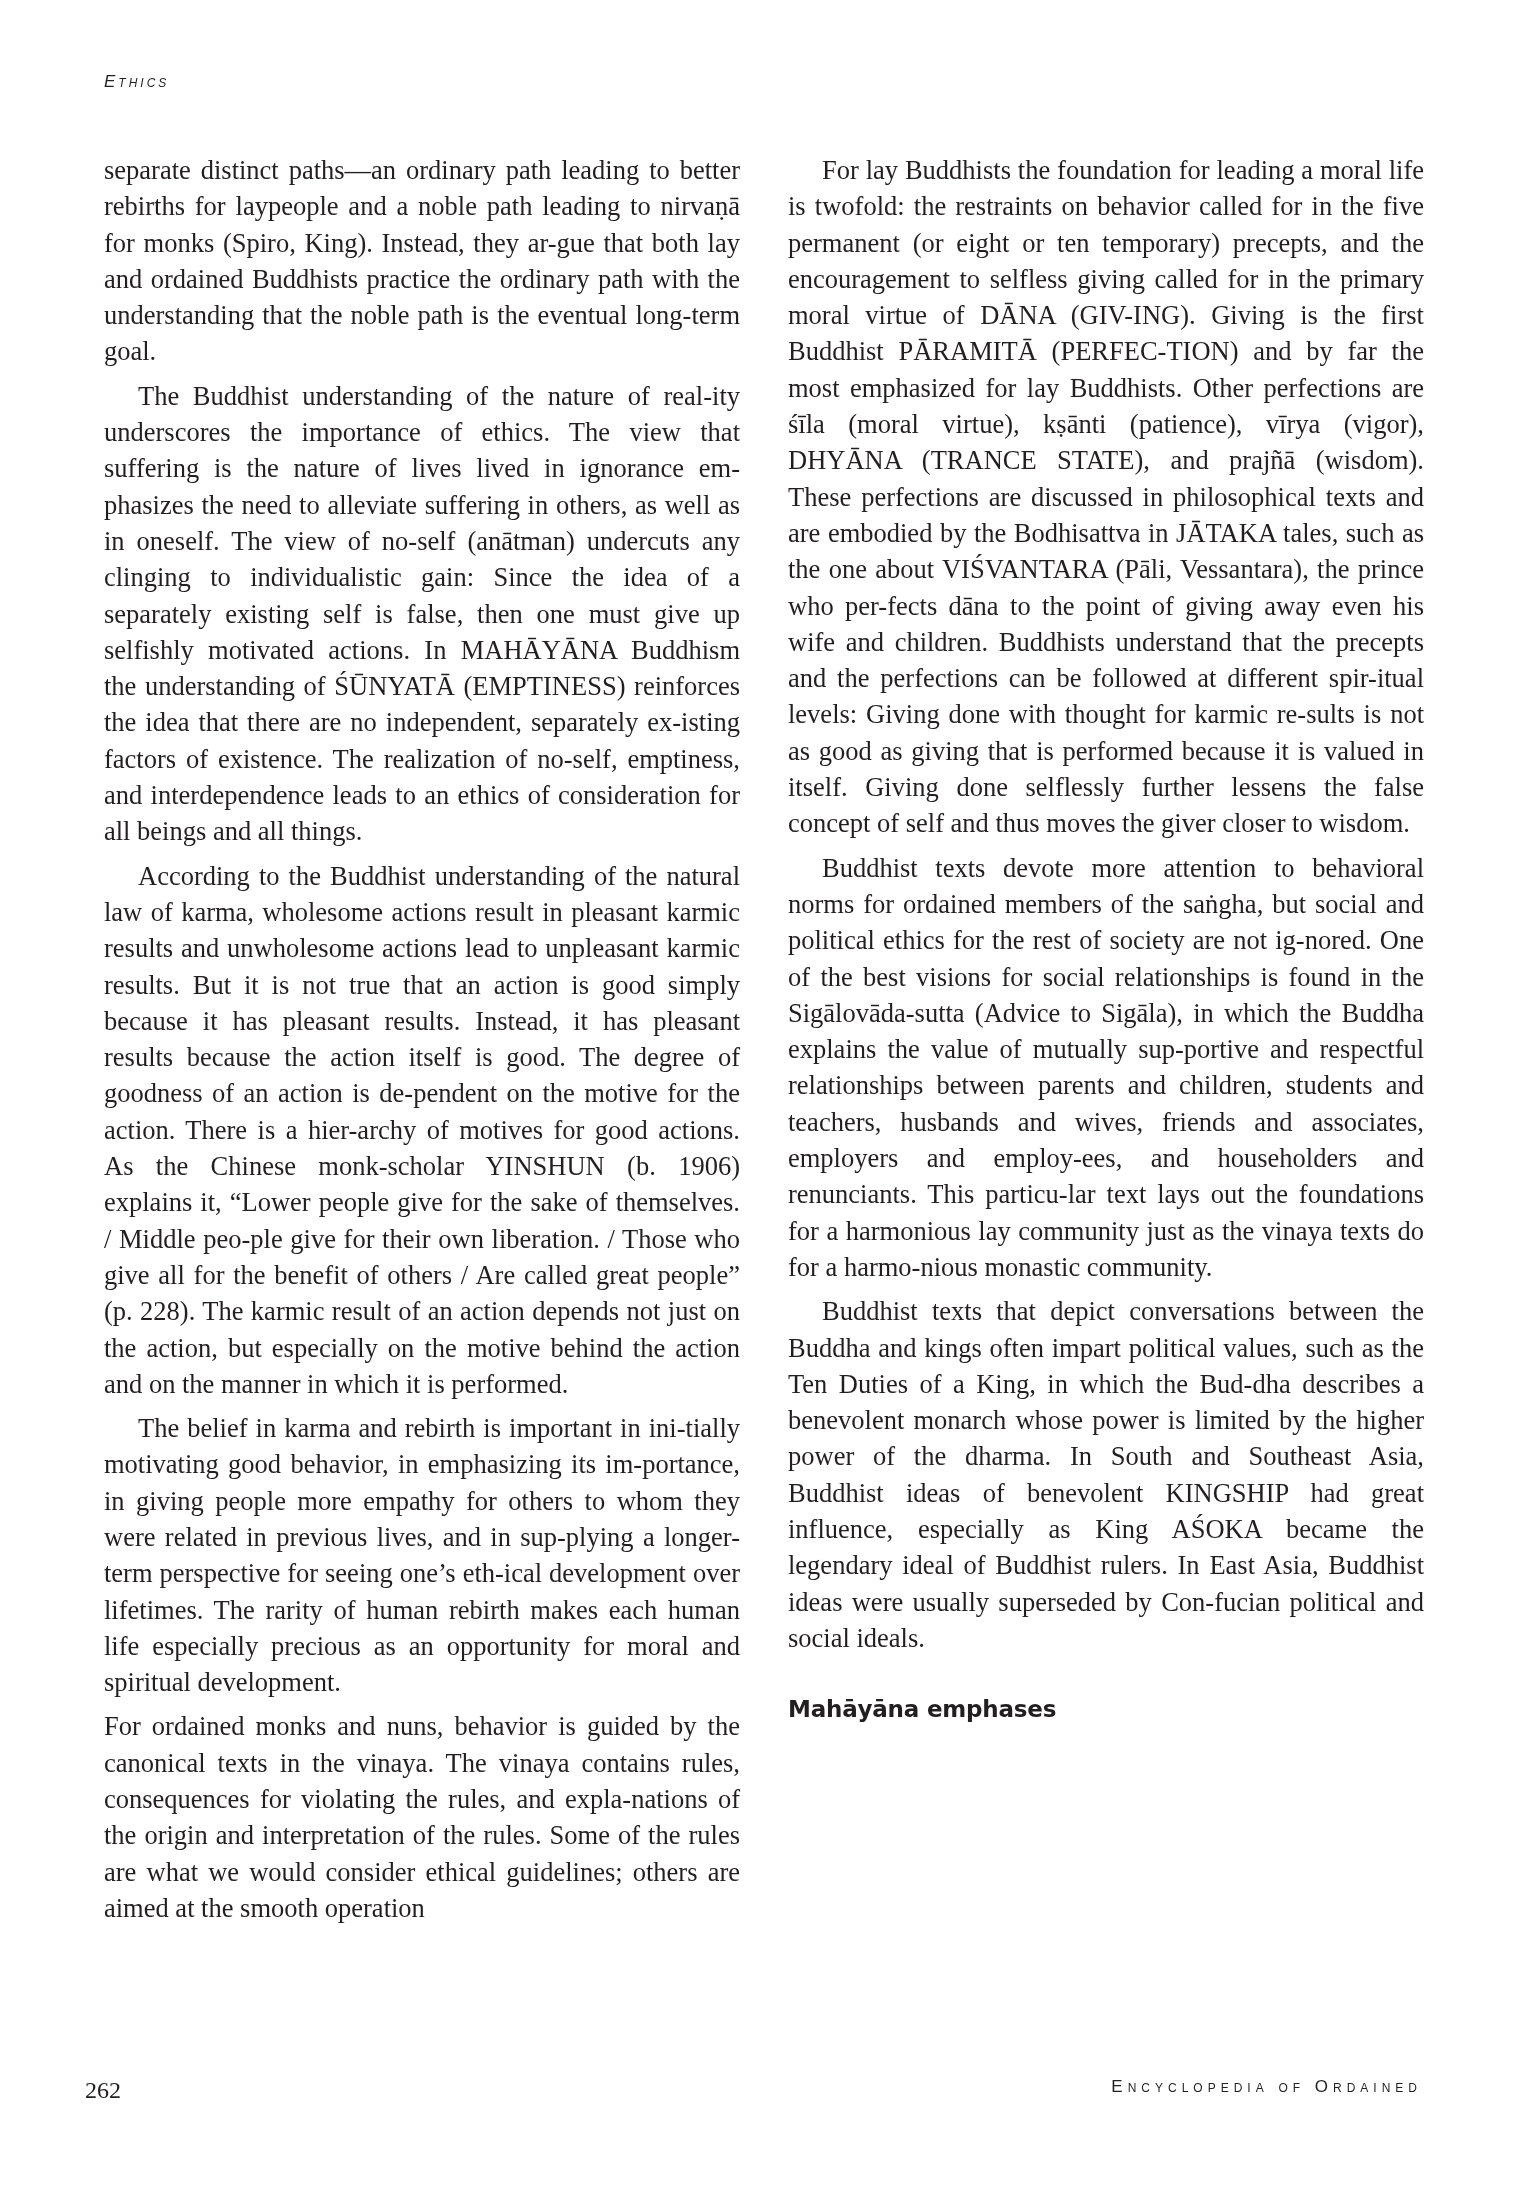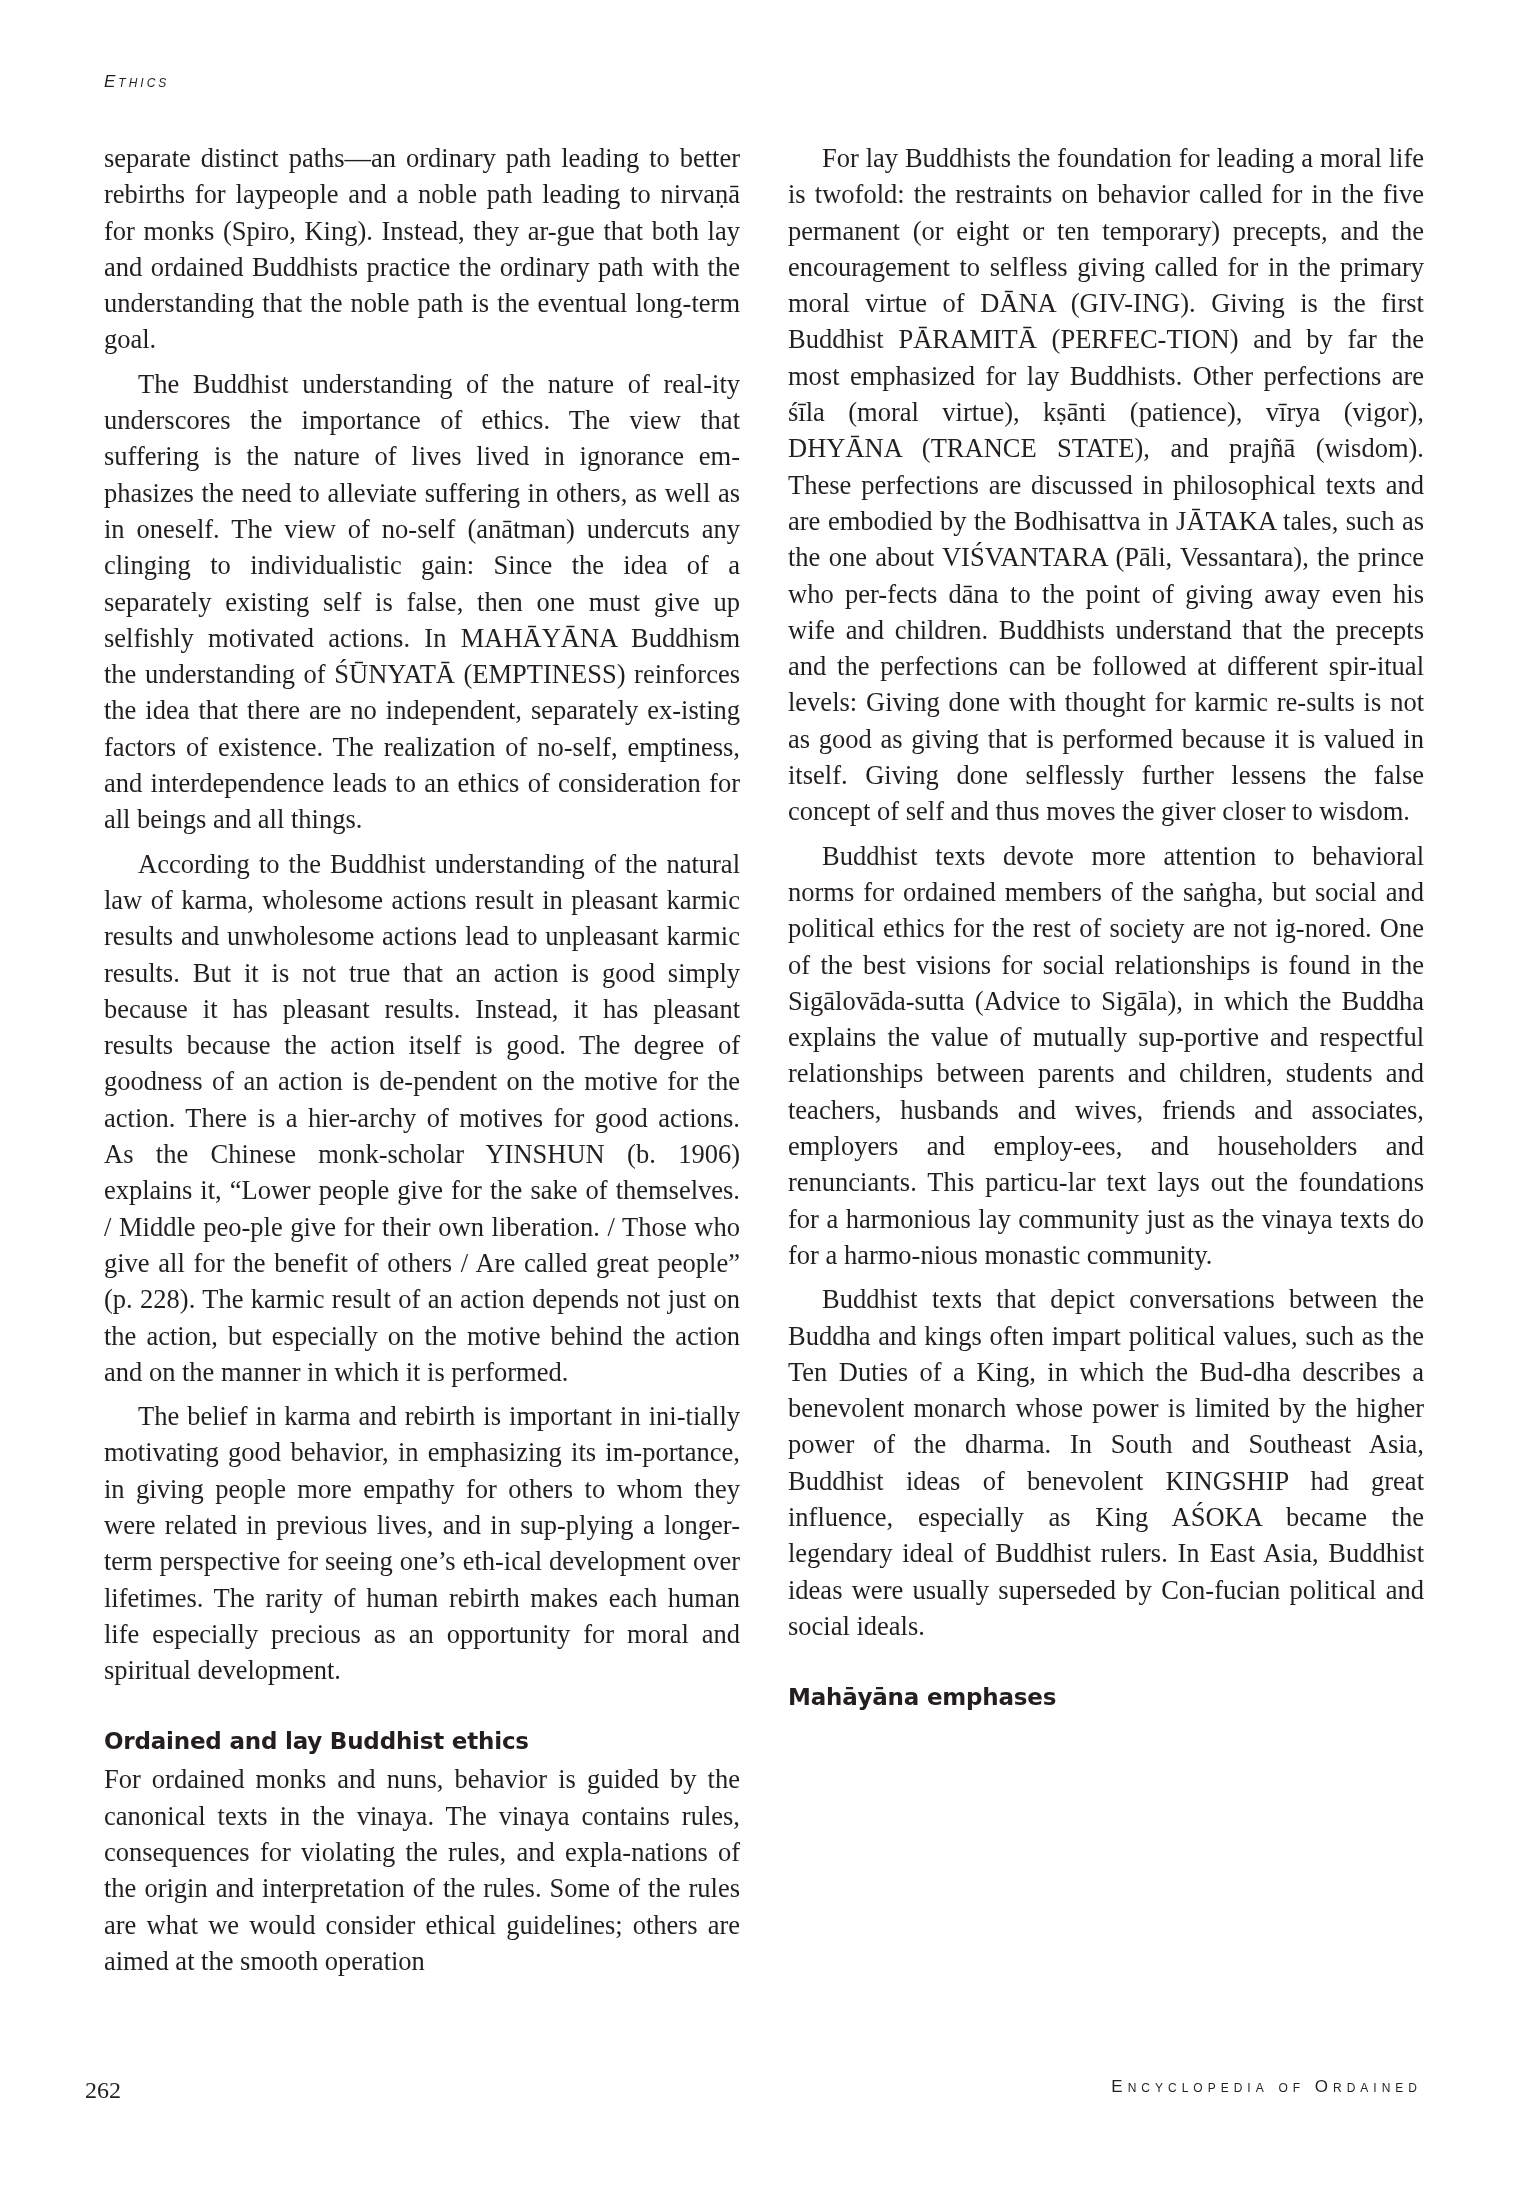--- a/index.html
+++ b/index.html
@@ -3,21 +3,21 @@
 <meta charset="utf-8">
 <style>
   html, body { margin: 0; padding: 0; background: #ffffff; }
   body { width: 1522px; height: 2200px; position: relative; overflow: hidden; color: #231f20; }
   .running-head {
     position: absolute; left: 104px; top: 72px;
     font-family: "Liberation Sans", sans-serif; font-size: 17px; letter-spacing: 3px;
     font-variant: small-caps; color: #231f20; font-style: italic;
   }
   .column {
-    position: absolute; top: 140px; width: 636px;
+    position: absolute; top: 152px; width: 636px;
     font-family: "Liberation Serif", serif; font-size: 26.5px; line-height: 36.3px;
     text-align: justify; hyphens: manual;
   }
   .col-left { left: 104px; }
   .col-right { left: 788px; }
   .column p { margin: 0 0 8px 0; text-indent: 0; }
   .column p.indent { text-indent: 34px; }
   .column p.first { text-indent: 0; }
   h2.section-head {
     font-family: "DejaVu Sans", sans-serif; font-weight: bold; font-size: 23px;
@@ -36,21 +36,20 @@
 </head>
 <body>
 
 <div class="running-head">Ethics</div>
 
 <div class="column col-left">
   <p class="first">separate distinct paths—an ordinary path leading to better rebirths for laypeople and a noble path leading to nirvaṇā for monks (Spiro, King). Instead, they ar-gue that both lay and ordained Buddhists practice the ordinary path with the understanding that the noble path is the eventual long-term goal.</p>
   <p class="indent">The Buddhist understanding of the nature of real-ity underscores the importance of ethics. The view that suffering is the nature of lives lived in ignorance em-phasizes the need to alleviate suffering in others, as well as in oneself. The view of no-self (anātman) undercuts any clinging to individualistic gain: Since the idea of a separately existing self is false, then one must give up selfishly motivated actions. In MAHĀYĀNA Buddhism the understanding of ŚŪNYATĀ (EMPTINESS) reinforces the idea that there are no independent, separately ex-isting factors of existence. The realization of no-self, emptiness, and interdependence leads to an ethics of consideration for all beings and all things.</p>
   <p class="indent">According to the Buddhist understanding of the natural law of karma, wholesome actions result in pleasant karmic results and unwholesome actions lead to unpleasant karmic results. But it is not true that an action is good simply because it has pleasant results. Instead, it has pleasant results because the action itself is good. The degree of goodness of an action is de-pendent on the motive for the action. There is a hier-archy of motives for good actions. As the Chinese monk-scholar YINSHUN (b. 1906) explains it, “Lower people give for the sake of themselves. / Middle peo-ple give for their own liberation. / Those who give all for the benefit of others / Are called great people” (p. 228). The karmic result of an action depends not just on the action, but especially on the motive behind the action and on the manner in which it is performed.</p>
   <p class="indent">The belief in karma and rebirth is important in ini-tially motivating good behavior, in emphasizing its im-portance, in giving people more empathy for others to whom they were related in previous lives, and in sup-plying a longer-term perspective for seeing one’s eth-ical development over lifetimes. The rarity of human rebirth makes each human life especially precious as an opportunity for moral and spiritual development.</p>
-  <h2 class="section-head">Ordained and lay Buddhist ethics</h2>
   <p class="first">For ordained monks and nuns, behavior is guided by the canonical texts in the vinaya. The vinaya contains rules, consequences for violating the rules, and expla-nations of the origin and interpretation of the rules. Some of the rules are what we would consider ethical guidelines; others are aimed at the smooth operation</p>
 </div>
 
 <div class="column col-right">
   <p class="indent">For lay Buddhists the foundation for leading a moral life is twofold: the restraints on behavior called for in the five permanent (or eight or ten temporary) precepts, and the encouragement to selfless giving called for in the primary moral virtue of DĀNA (GIV-ING). Giving is the first Buddhist PĀRAMITĀ (PERFEC-TION) and by far the most emphasized for lay Buddhists. Other perfections are śīla (moral virtue), kṣānti (patience), vīrya (vigor), DHYĀNA (TRANCE STATE), and prajñā (wisdom). These perfections are discussed in philosophical texts and are embodied by the Bodhisattva in JĀTAKA tales, such as the one about VIŚVANTARA (Pāli, Vessantara), the prince who per-fects dāna to the point of giving away even his wife and children. Buddhists understand that the precepts and the perfections can be followed at different spir-itual levels: Giving done with thought for karmic re-sults is not as good as giving that is performed because it is valued in itself. Giving done selflessly further lessens the false concept of self and thus moves the giver closer to wisdom.</p>
   <p class="indent">Buddhist texts devote more attention to behavioral norms for ordained members of the saṅgha, but social and political ethics for the rest of society are not ig-nored. One of the best visions for social relationships is found in the Sigālovāda-sutta (Advice to Sigāla), in which the Buddha explains the value of mutually sup-portive and respectful relationships between parents and children, students and teachers, husbands and wives, friends and associates, employers and employ-ees, and householders and renunciants. This particu-lar text lays out the foundations for a harmonious lay community just as the vinaya texts do for a harmo-nious monastic community.</p>
   <p class="indent">Buddhist texts that depict conversations between the Buddha and kings often impart political values, such as the Ten Duties of a King, in which the Bud-dha describes a benevolent monarch whose power is limited by the higher power of the dharma. In South and Southeast Asia, Buddhist ideas of benevolent KINGSHIP had great influence, especially as King AŚOKA became the legendary ideal of Buddhist rulers. In East Asia, Buddhist ideas were usually superseded by Con-fucian political and social ideals.</p>
   <h2 class="section-head">Mahāyāna emphases</h2>
 </div>
 

